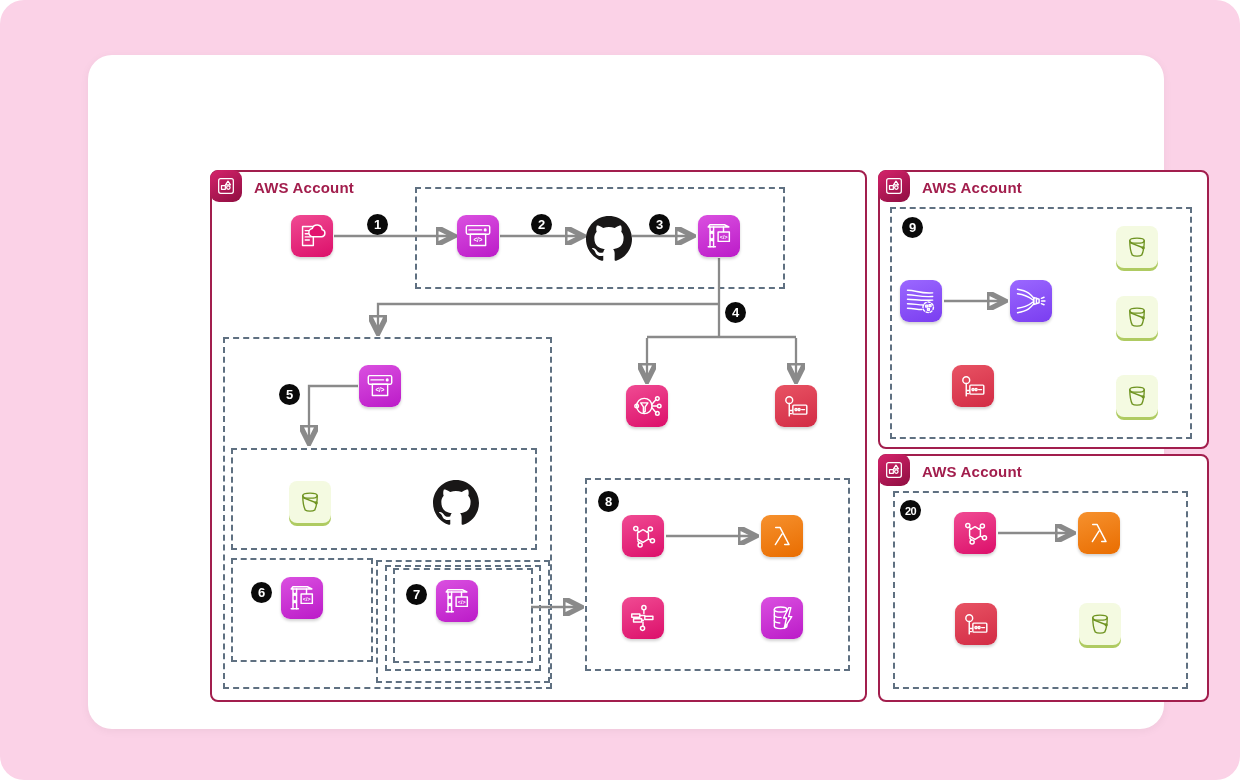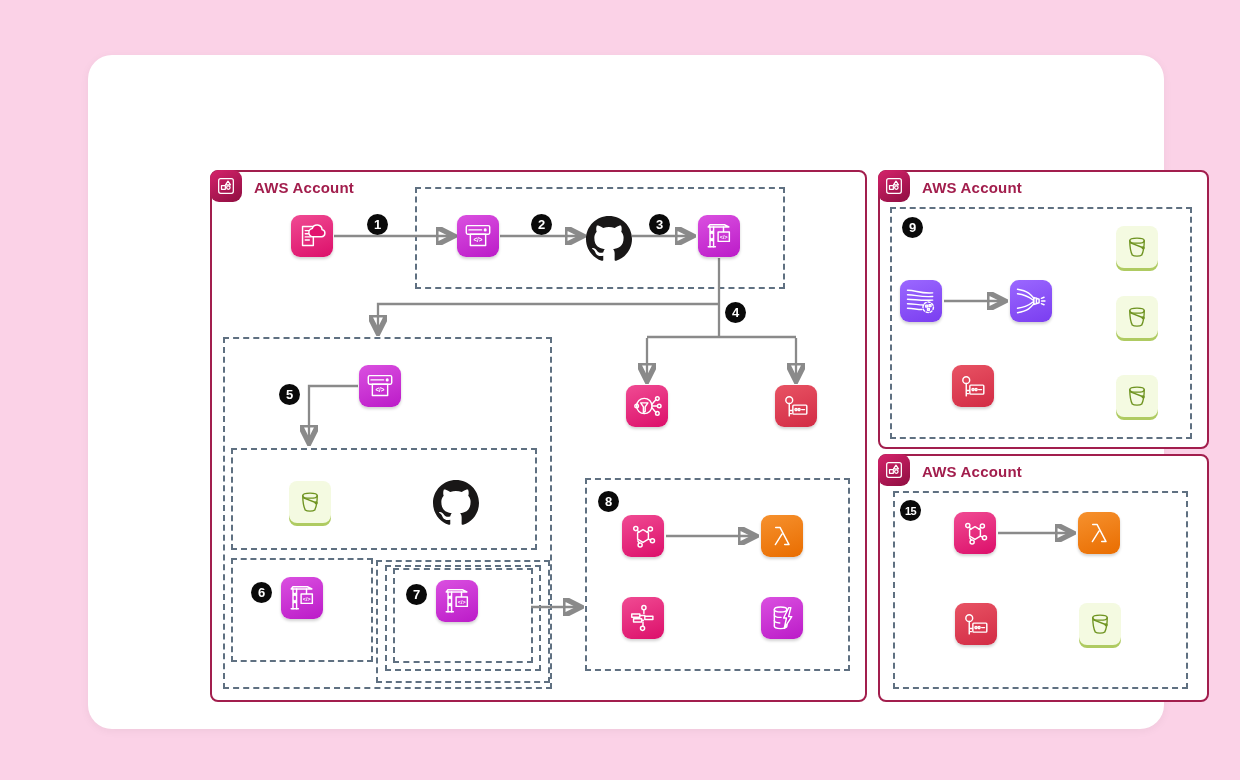--- a/index.html
+++ b/index.html
@@ -1,17 +1,17 @@
 <!DOCTYPE html>
 <html><head>
 <meta charset="utf-8">
 <style>
   html,body{margin:0;padding:0;}
   body{font-family:"Liberation Sans",sans-serif;}
-  .stage{position:relative;width:1240px;height:780px;background:#FBD2E7;overflow:hidden;}
+  .stage{position:relative;width:1240px;height:780px;background:#FBD2E7;overflow:hidden;border-radius:24px;}
   .card{position:absolute;left:88px;top:55px;width:1076px;height:674px;background:#FFFFFF;border-radius:24px;box-shadow:0 2px 10px rgba(0,0,0,.05);}
 
   
   .account{position:absolute;border:2px solid #A21E4D;border-radius:8px;background:#fff;}
   .acc1{left:122px;top:115px;width:653px;height:528px;}
   .acc2{left:790px;top:115px;width:327px;height:275px;}
   .acc3{left:790px;top:399px;width:327px;height:244px;}
   .acc-corner{position:absolute;left:-2px;top:-2px;width:32px;height:32px;border-radius:9px;
     background:linear-gradient(150deg,#CE2167 10%,#8F0E41 100%);display:flex;align-items:center;justify-content:center;}
   .acc-corner svg{width:20px;height:20px;}
@@ -394,16 +394,16 @@
 
     <div class="badge" style="left:279px;top:159px;">1</div>
     <div class="badge" style="left:443px;top:159px;">2</div>
     <div class="badge" style="left:561px;top:159px;">3</div>
     <div class="badge" style="left:637px;top:247px;">4</div>
     <div class="badge" style="left:191px;top:329px;">5</div>
     <div class="badge" style="left:163px;top:527px;">6</div>
     <div class="badge" style="left:318px;top:529px;">7</div>
     <div class="badge" style="left:510px;top:436px;">8</div>
     <div class="badge" style="left:814px;top:162px;">9</div>
-    <div class="badge wide" style="left:812px;top:445px;">15</div>
+    <div class="badge wide" style="left:812px;top:445px;">20</div>
 
   </div>
 </div>
 
 </body></html>

